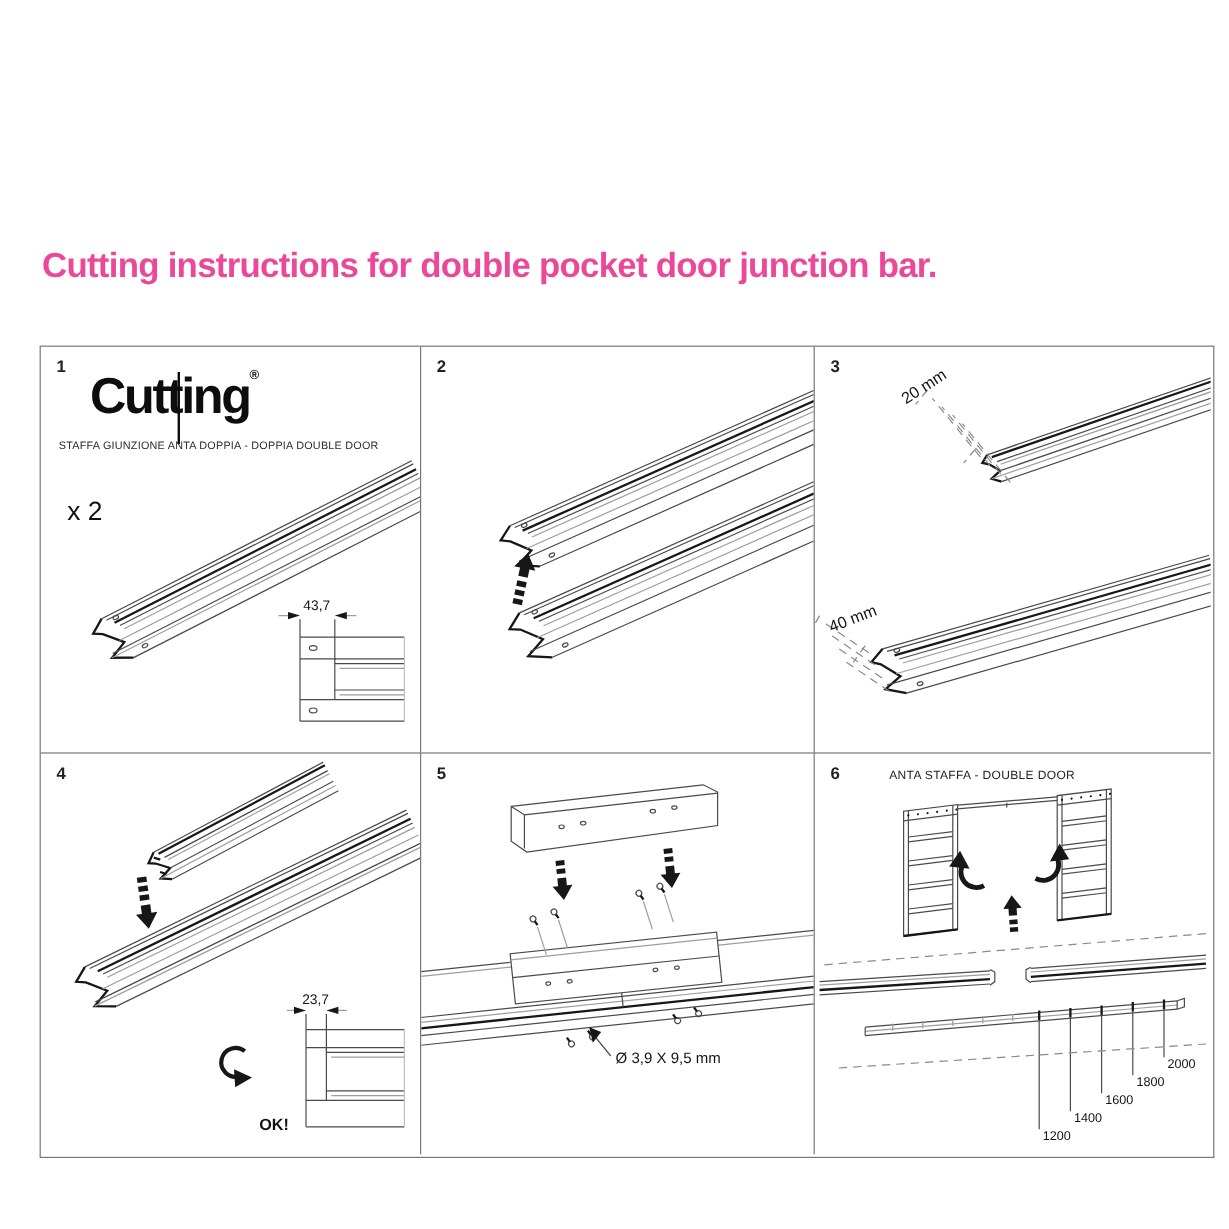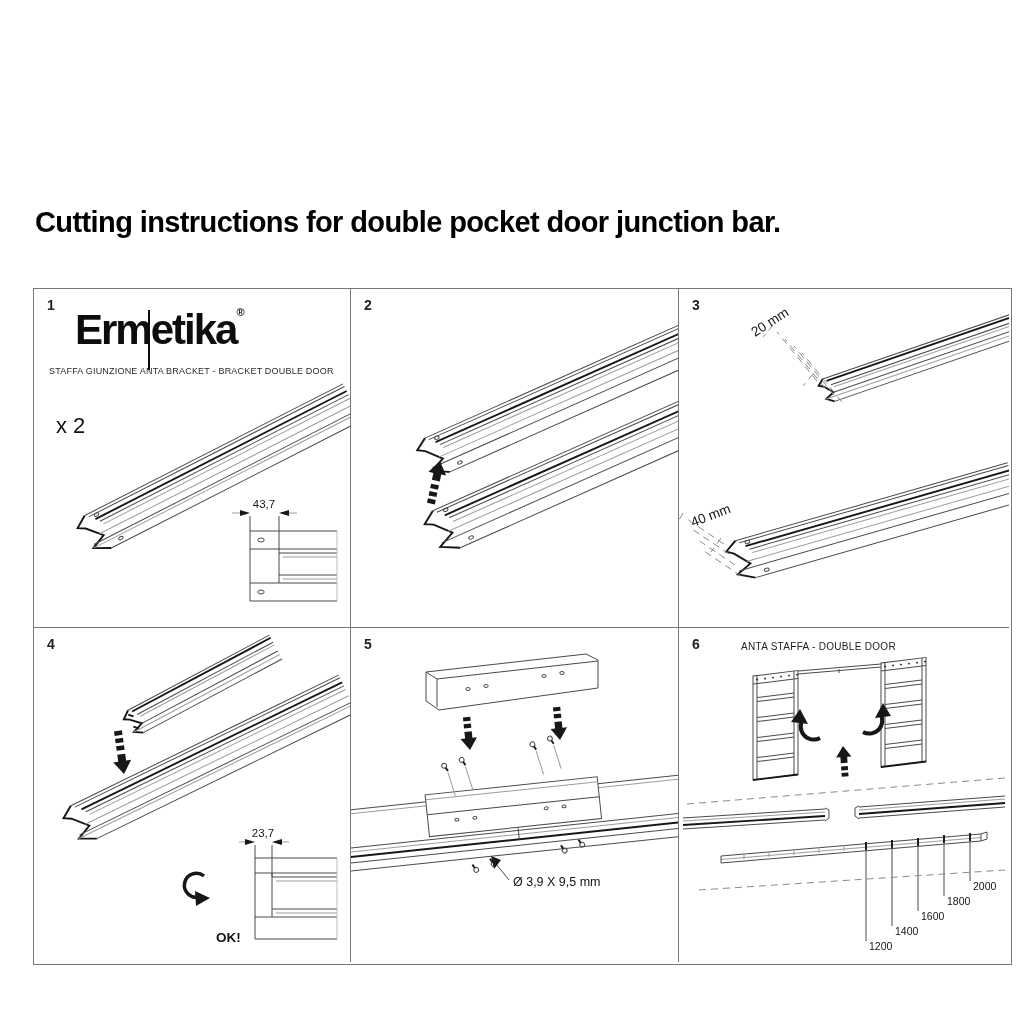--- a/index.html
+++ b/index.html
@@ -1,19 +1,19 @@
 <!DOCTYPE html>
 <html><head>
 <meta charset="utf-8">
 <style>
   html,body{margin:0;padding:0;background:#fff;}
   .canvas{position:relative;width:1024px;height:1024px;background:#ffffff;overflow:hidden;
           font-family:"Liberation Sans", sans-serif;color:#161616;}
   .page-title{position:absolute;left:35px;top:206px;font-size:29px;font-weight:600;
-              letter-spacing:-0.6px;color:#000000;white-space:nowrap;}
+              letter-spacing:-0.6px;color:#ec4899;white-space:nowrap;}
   .grid{position:absolute;left:33px;top:288px;width:977px;height:675px;
         border:1px solid #787878;display:grid;
         grid-template-columns:317px 328px 330px;grid-template-rows:339px 334px;}
   .cell{position:relative;overflow:hidden;}
   .cell.br{border-right:1px solid #787878;}
   .cell.bb{border-bottom:1px solid #787878;}
   .panel-num{position:absolute;left:13px;top:8px;font-size:14px;font-weight:bold;color:#222;}
   .logo{position:absolute;left:41px;top:17px;font-size:42px;font-weight:bold;
         letter-spacing:-2px;color:#0d0d0d;white-space:nowrap;}
   .logo .reg{font-size:11px;font-weight:bold;vertical-align:28px;letter-spacing:0;}
@@ -35,23 +35,23 @@
 <body>
 
 <div class="canvas">
 
   <div class="page-title">Cutting instructions for double pocket door junction bar.</div>
 
   <div class="grid">
 
     <div class="cell br bb">
       <span class="panel-num">1</span>
-      <div class="logo"><span>Ermetika</span><span class="reg">®</span></div>
+      <div class="logo"><span>Cutting</span><span class="reg">®</span></div>
       <div class="logo-bar"></div>
-      <div class="subtitle">STAFFA GIUNZIONE ANTA BRACKET - BRACKET DOUBLE DOOR</div>
+      <div class="subtitle">STAFFA GIUNZIONE ANTA DOPPIA - DOPPIA DOUBLE DOOR</div>
       <div class="qty">x 2</div>
       <svg width="317" height="339" viewBox="0 0 317 339">
 
         <g transform="translate(40,232) rotate(-27)">
           <path class="ld" d="M12,0 L0,8 L7,12 L20,26 L5,33 L21,41"></path>
           <path class="ln" d="M12,0 H302"></path>
             <path class="ln" d="M15,3 H302"></path>
           <path class="ld" d="M20,8 H302"></path>
             <path class="ln" d="M23,12 H302"></path>
           <path class="lt" d="M25,16 H302"></path>

